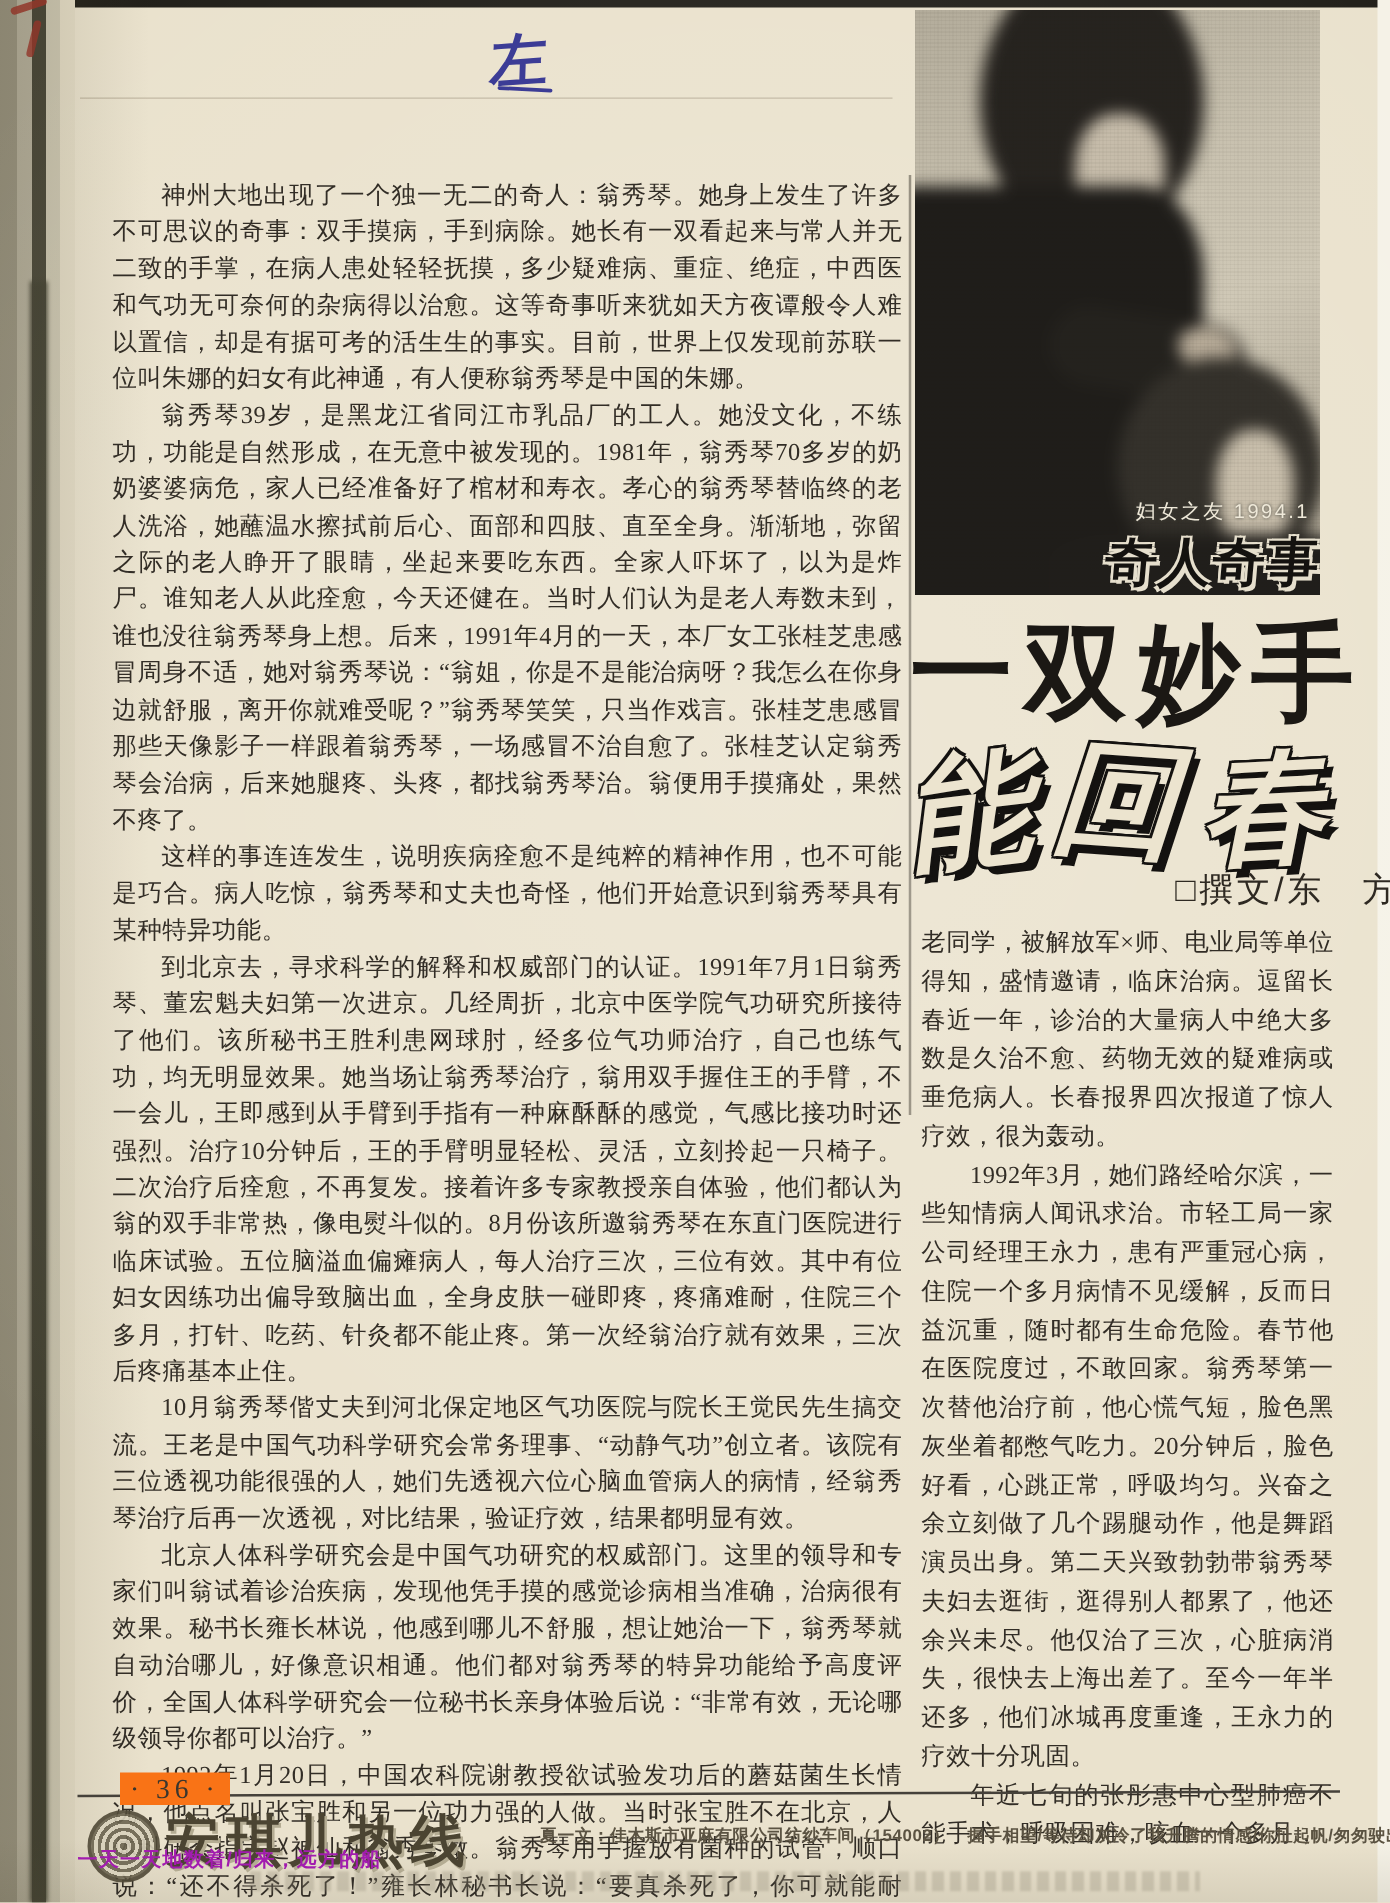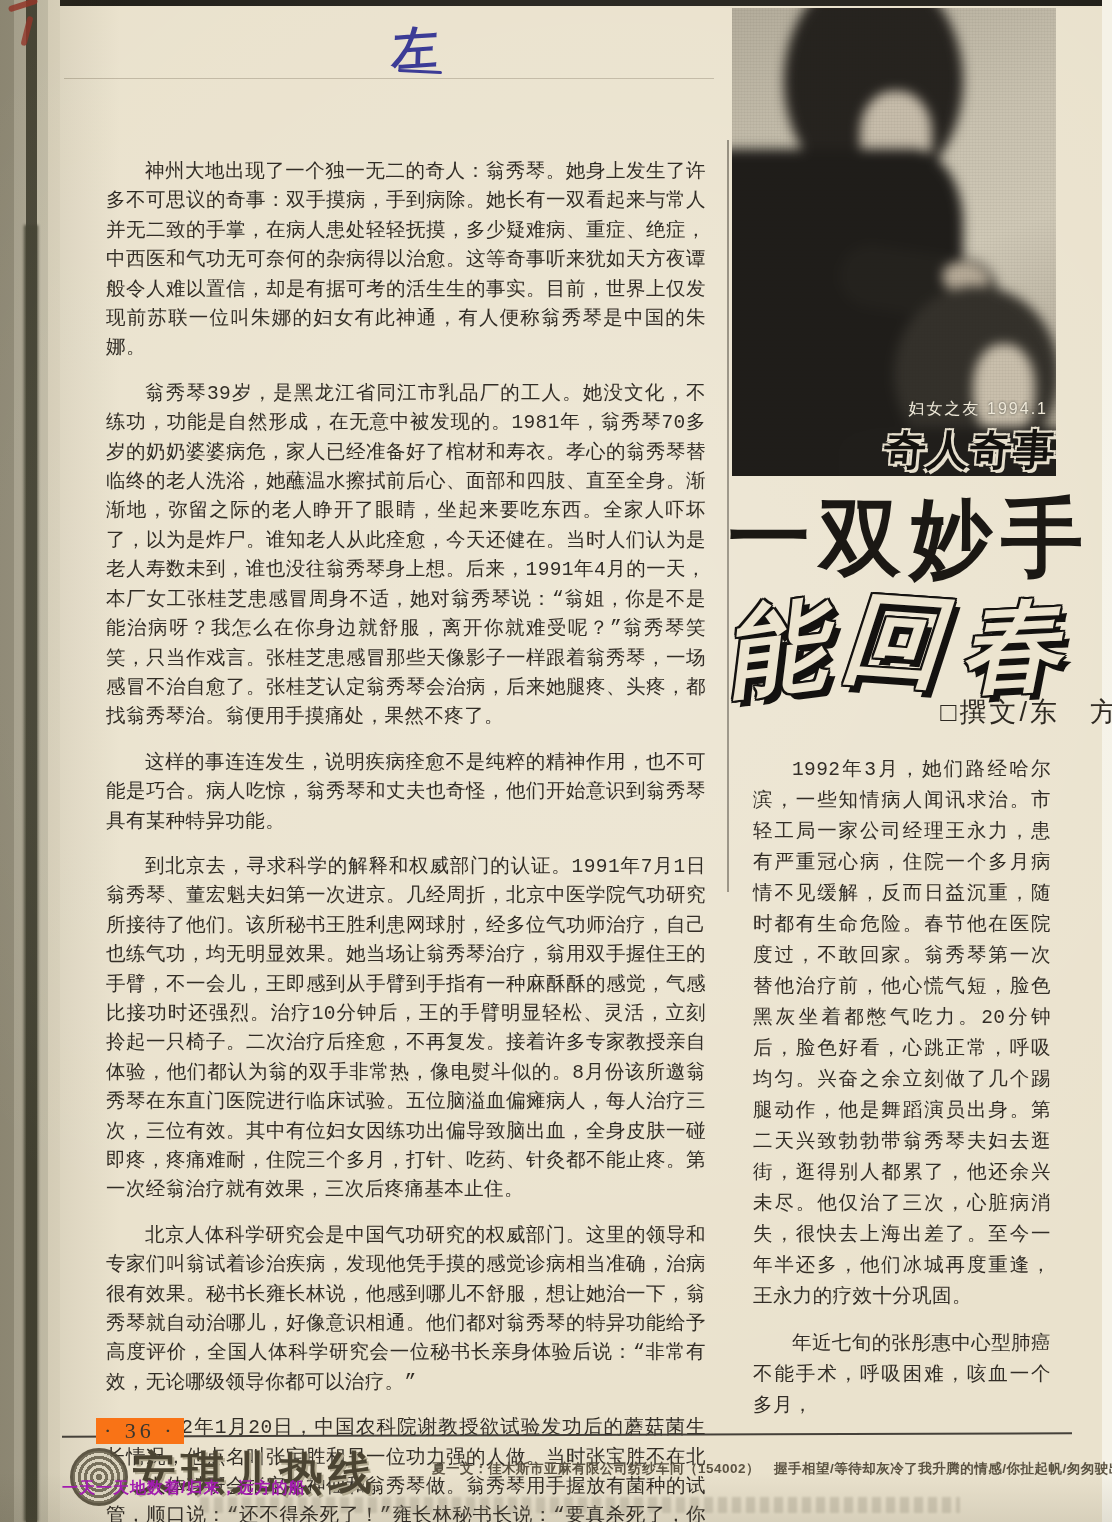--- a/index.html
+++ b/index.html
@@ -30,21 +30,21 @@
 
   
   .hand-left{position:absolute;left:392px;top:18px;font-size:46px;color:#3c3c96;
     font-family:"DejaVu Sans",sans-serif;transform:rotate(-4deg) skewX(-6deg);font-weight:bold;}
   .hand-underline{position:absolute;left:398px;top:70px;width:44px;height:3px;background:#3c3c96;transform:rotate(3deg);border-radius:2px;}
   .hand-dash{position:absolute;left:1013px;top:45px;width:32px;height:4px;background:#38388e;border-radius:2px;transform:rotate(-4deg);}
 
   
   .left-col{position:absolute;left:90px;top:142px;width:632px;
     font-size:19.5px;line-height:29.4px;letter-spacing:.4px;text-align:justify;}
-  .left-col p,.right-col p{margin:16px;text-indent:2em;font-family:Liberation Mono, monospace;}
+  .left-col p,.right-col p{margin:0;text-indent:2em;}
   .right-col{position:absolute;left:737px;top:739px;width:330px;
     font-size:19.5px;line-height:31px;letter-spacing:.4px;text-align:justify;}
   .right-col p.no-indent{text-indent:0;}
 
   
   .photo{position:absolute;left:732px;top:8px;width:324px;height:468px;overflow:hidden;
     background:linear-gradient(160deg,#b3ac9b 0%,#c9c2b0 35%,#cfc8b6 55%,#a79f8e 100%);}
   .photo .shapes{position:absolute;inset:-10px;filter:blur(6px);}
   .sh{position:absolute;border-radius:50%;}
   .hair-w{left:18%;top:-6%;width:52%;height:46%;background:#26231f;}
@@ -128,24 +128,26 @@
 
 <div class="title1">一双妙手</div>
 <div class="title2"><span class="char">能</span><span class="char">回</span><span class="char">春</span></div>
 <div class="byline">□撰文/东　方</div>
 
 <div class="left-col">
     <p>神州大地出现了一个独一无二的奇人：翁秀琴。她身上发生了许多不可思议的奇事：双手摸病，手到病除。她长有一双看起来与常人并无二致的手掌，在病人患处轻轻抚摸，多少疑难病、重症、绝症，中西医和气功无可奈何的杂病得以治愈。这等奇事听来犹如天方夜谭般令人难以置信，却是有据可考的活生生的事实。目前，世界上仅发现前苏联一位叫朱娜的妇女有此神通，有人便称翁秀琴是中国的朱娜。</p>
     <p>翁秀琴39岁，是黑龙江省同江市乳品厂的工人。她没文化，不练功，功能是自然形成，在无意中被发现的。1981年，翁秀琴70多岁的奶奶婆婆病危，家人已经准备好了棺材和寿衣。孝心的翁秀琴替临终的老人洗浴，她蘸温水擦拭前后心、面部和四肢、直至全身。渐渐地，弥留之际的老人睁开了眼睛，坐起来要吃东西。全家人吓坏了，以为是炸尸。谁知老人从此痊愈，今天还健在。当时人们认为是老人寿数未到，谁也没往翁秀琴身上想。后来，1991年4月的一天，本厂女工张桂芝患感冒周身不适，她对翁秀琴说：“翁姐，你是不是能治病呀？我怎么在你身边就舒服，离开你就难受呢？”翁秀琴笑笑，只当作戏言。张桂芝患感冒那些天像影子一样跟着翁秀琴，一场感冒不治自愈了。张桂芝认定翁秀琴会治病，后来她腿疼、头疼，都找翁秀琴治。翁便用手摸痛处，果然不疼了。</p>
     <p>这样的事连连发生，说明疾病痊愈不是纯粹的精神作用，也不可能是巧合。病人吃惊，翁秀琴和丈夫也奇怪，他们开始意识到翁秀琴具有某种特异功能。</p>
     <p>到北京去，寻求科学的解释和权威部门的认证。1991年7月1日翁秀琴、董宏魁夫妇第一次进京。几经周折，北京中医学院气功研究所接待了他们。该所秘书王胜利患网球肘，经多位气功师治疗，自己也练气功，均无明显效果。她当场让翁秀琴治疗，翁用双手握住王的手臂，不一会儿，王即感到从手臂到手指有一种麻酥酥的感觉，气感比接功时还强烈。治疗10分钟后，王的手臂明显轻松、灵活，立刻拎起一只椅子。二次治疗后痊愈，不再复发。接着许多专家教授亲自体验，他们都认为翁的双手非常热，像电熨斗似的。8月份该所邀翁秀琴在东直门医院进行临床试验。五位脑溢血偏瘫病人，每人治疗三次，三位有效。其中有位妇女因练功出偏导致脑出血，全身皮肤一碰即疼，疼痛难耐，住院三个多月，打针、吃药、针灸都不能止疼。第一次经翁治疗就有效果，三次后疼痛基本止住。</p>
+    <p>10月翁秀琴偕丈夫到河北保定地区气功医院与院长王觉民先生搞交流。王老是中国气功科学研究会常务理事、“动静气功”创立者。该院有三位透视功能很强的人，她们先透视六位心脑血管病人的病情，经翁秀琴治疗后再一次透视，对比结果，验证疗效，结果都明显有效。</p>
     <p>北京人体科学研究会是中国气功研究的权威部门。这里的领导和专家们叫翁试着诊治疾病，发现他凭手摸的感觉诊病相当准确，治病很有效果。秘书长雍长林说，他感到哪儿不舒服，想让她治一下，翁秀琴就自动治哪儿，好像意识相通。他们都对翁秀琴的特异功能给予高度评价，全国人体科学研究会一位秘书长亲身体验后说：“非常有效，无论哪级领导你都可以治疗。”</p>
     <p>1992年1月20日，中国农科院谢教授欲试验发功后的蘑菇菌生长情况，他点名叫张宝胜和另一位功力强的人做。当时张宝胜不在北京，人体科研会指定赵神仙和翁秀琴做。翁秀琴用手握放有菌种的试管，顺口说：“还不得杀死了！”雍长林秘书长说：“要真杀死了，你可就能耐了。”她又说：“杀死怎么办？”雍爽快道：“杀死马上给你发证。”结果，翁握过的4个试管，菌种全部被杀。一周后，证件发下来，翁秀琴成为人体科研会的特邀会员。</p>
   </div>
 <div class="right-col">
+    <p class="no-indent">老同学，被解放军×师、电业局等单位得知，盛情邀请，临床治病。逗留长春近一年，诊治的大量病人中绝大多数是久治不愈、药物无效的疑难病或垂危病人。长春报界四次报道了惊人疗效，很为轰动。</p>
     <p>1992年3月，她们路经哈尔滨，一些知情病人闻讯求治。市轻工局一家公司经理王永力，患有严重冠心病，住院一个多月病情不见缓解，反而日益沉重，随时都有生命危险。春节他在医院度过，不敢回家。翁秀琴第一次替他治疗前，他心慌气短，脸色黑灰坐着都憋气吃力。20分钟后，脸色好看，心跳正常，呼吸均匀。兴奋之余立刻做了几个踢腿动作，他是舞蹈演员出身。第二天兴致勃勃带翁秀琴夫妇去逛街，逛得别人都累了，他还余兴未尽。他仅治了三次，心脏病消失，很快去上海出差了。至今一年半还多，他们冰城再度重逢，王永力的疗效十分巩固。</p>
     <p>年近七旬的张彤惠中心型肺癌不能手术，呼吸困难，咳血一个多月，</p>
   </div>
 
 <div class="footer-rule"></div>
 <div class="page-number">· 36 ·</div>
 <div class="hotline-logo-circle"></div>
 <div class="hotline-logo-text">安琪儿热线</div>
 <div class="footer-line1">夏一文：佳木斯市亚麻有限公司纺纱车间（154002）　握手相望/等待却灰冷了我升腾的情感/你扯起帆/匆匆驶出海/雾航中我未能拉起鸣笛/却</div>
 <div class="footer-line2">一天一天地数着/归来，远方的船</div>

